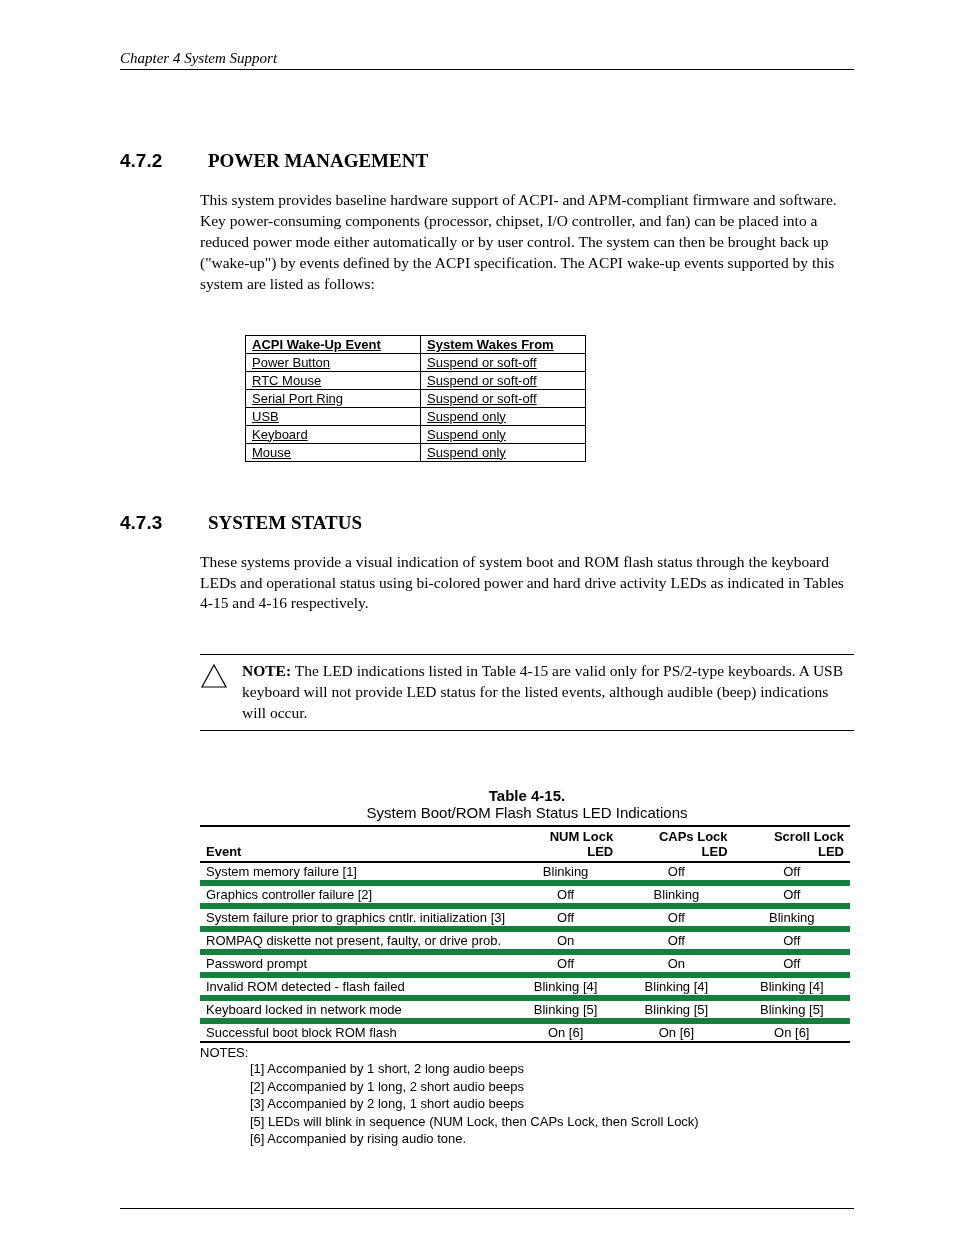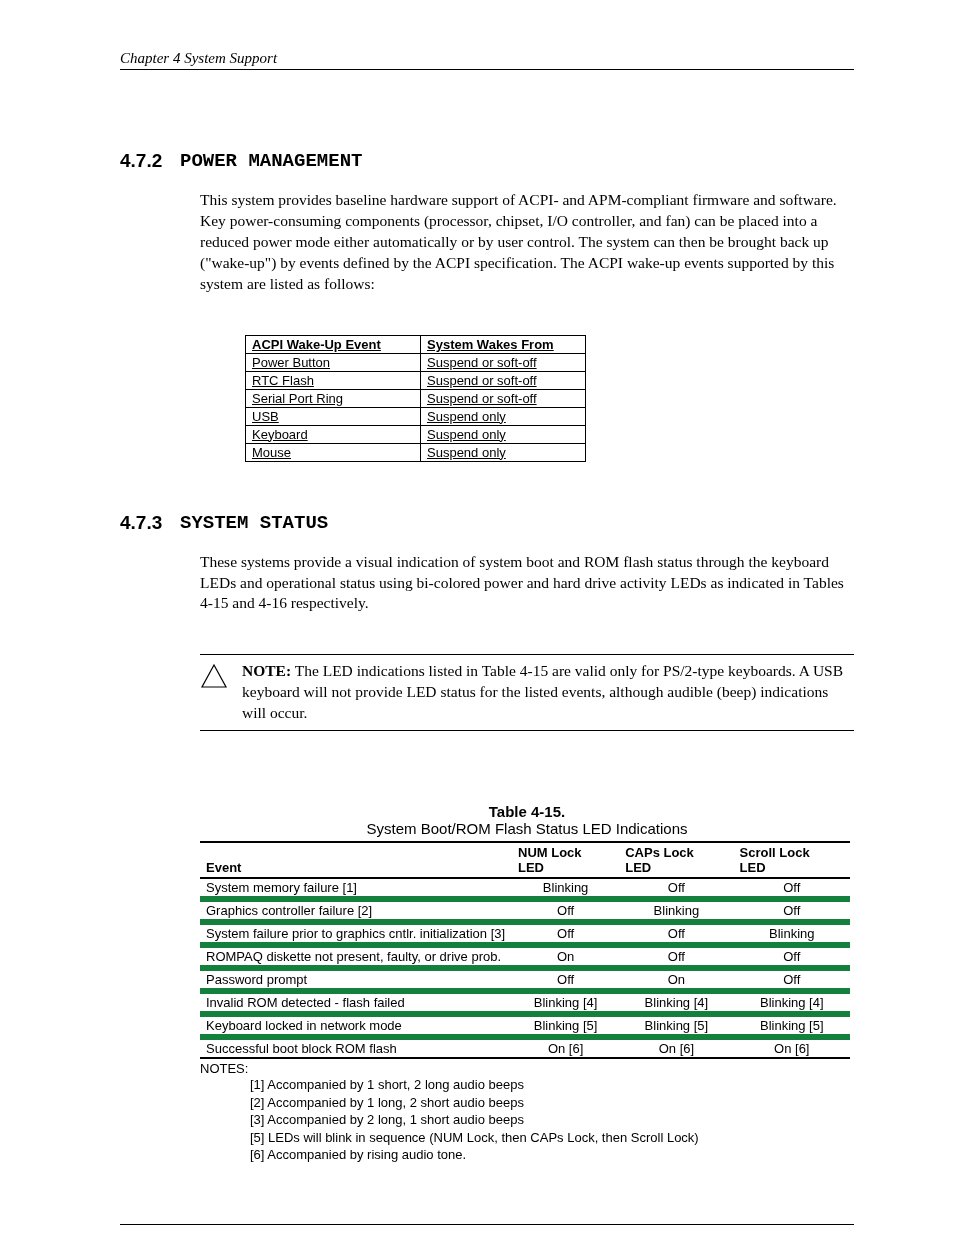--- a/index.html
+++ b/index.html
@@ -22,23 +22,24 @@
     display: flex;
     margin-bottom: 18px;
   }
   .section-number {
     font-family: Arial, Helvetica, sans-serif;
     font-weight: bold;
     font-size: 19px;
     width: 60px;
   }
   .section-title {
-    font-family: Liberation Mono, monospace;
+    font-family: Liberation Serif, serif;
     font-weight: bold;
     font-size: 19px;
+    margin-left: 28px;
   }
   .body-text {
     font-size: 15.5px;
     margin-left: 80px;
     margin-bottom: 40px;
     line-height: 1.35;
   }
   .wake-table {
     border-collapse: collapse;
     margin-left: 125px;
@@ -54,21 +55,21 @@
   }
   .wake-table th {
     font-weight: bold;
   }
   .wake-table td:first-child, .wake-table th:first-child { width: 160px; }
   .wake-table td:last-child, .wake-table th:last-child { width: 150px; }
   .note-box {
     border-top: 1.5px solid #000;
     border-bottom: 1.5px solid #000;
     margin-left: 80px;
-    margin-bottom: 72px;
+    margin-bottom: 56px;
     padding: 6px 0;
     display: flex;
   }
   .note-icon {
     width: 42px;
     flex-shrink: 0;
     padding-top: 2px;
   }
   .note-text {
     font-size: 15.5px;
@@ -94,21 +95,21 @@
     margin-left: 80px;
     font-family: Arial, Helvetica, sans-serif;
     font-size: 13px;
     width: 650px;
   }
   .led-table th {
     border-top: 2px solid #000;
     border-bottom: 2px solid #000;
     padding: 2px 6px;
     font-weight: bold;
-    text-align: left;
+    text-align: right;
     vertical-align: bottom;
   }
   .led-table th:first-child { text-align: left; }
   .led-table td {
     border-bottom: 6px solid #15803d;
     padding: 1px 6px;
     text-align: center;
   }
   .led-table td:first-child { text-align: left; width: 300px; }
   .led-table tr:last-child td { border-bottom: 2px solid #000; }
@@ -147,21 +148,21 @@
   <tbody>
       <tr>
     <th>ACPI Wake-Up Event</th>
     <th>System Wakes From</th>
   </tr>
   <tr>
         <td>Power Button</td>
         <td>Suspend or soft-off</td>
       </tr>
   <tr>
-        <td>RTC Flash</td>
+        <td>RTC Mouse</td>
         <td>Suspend or soft-off</td>
       </tr>
   <tr>
         <td>Serial Port Ring</td>
         <td>Suspend or soft-off</td>
       </tr>
   <tr>
         <td>USB</td>
         <td>Suspend only</td>
       </tr>

